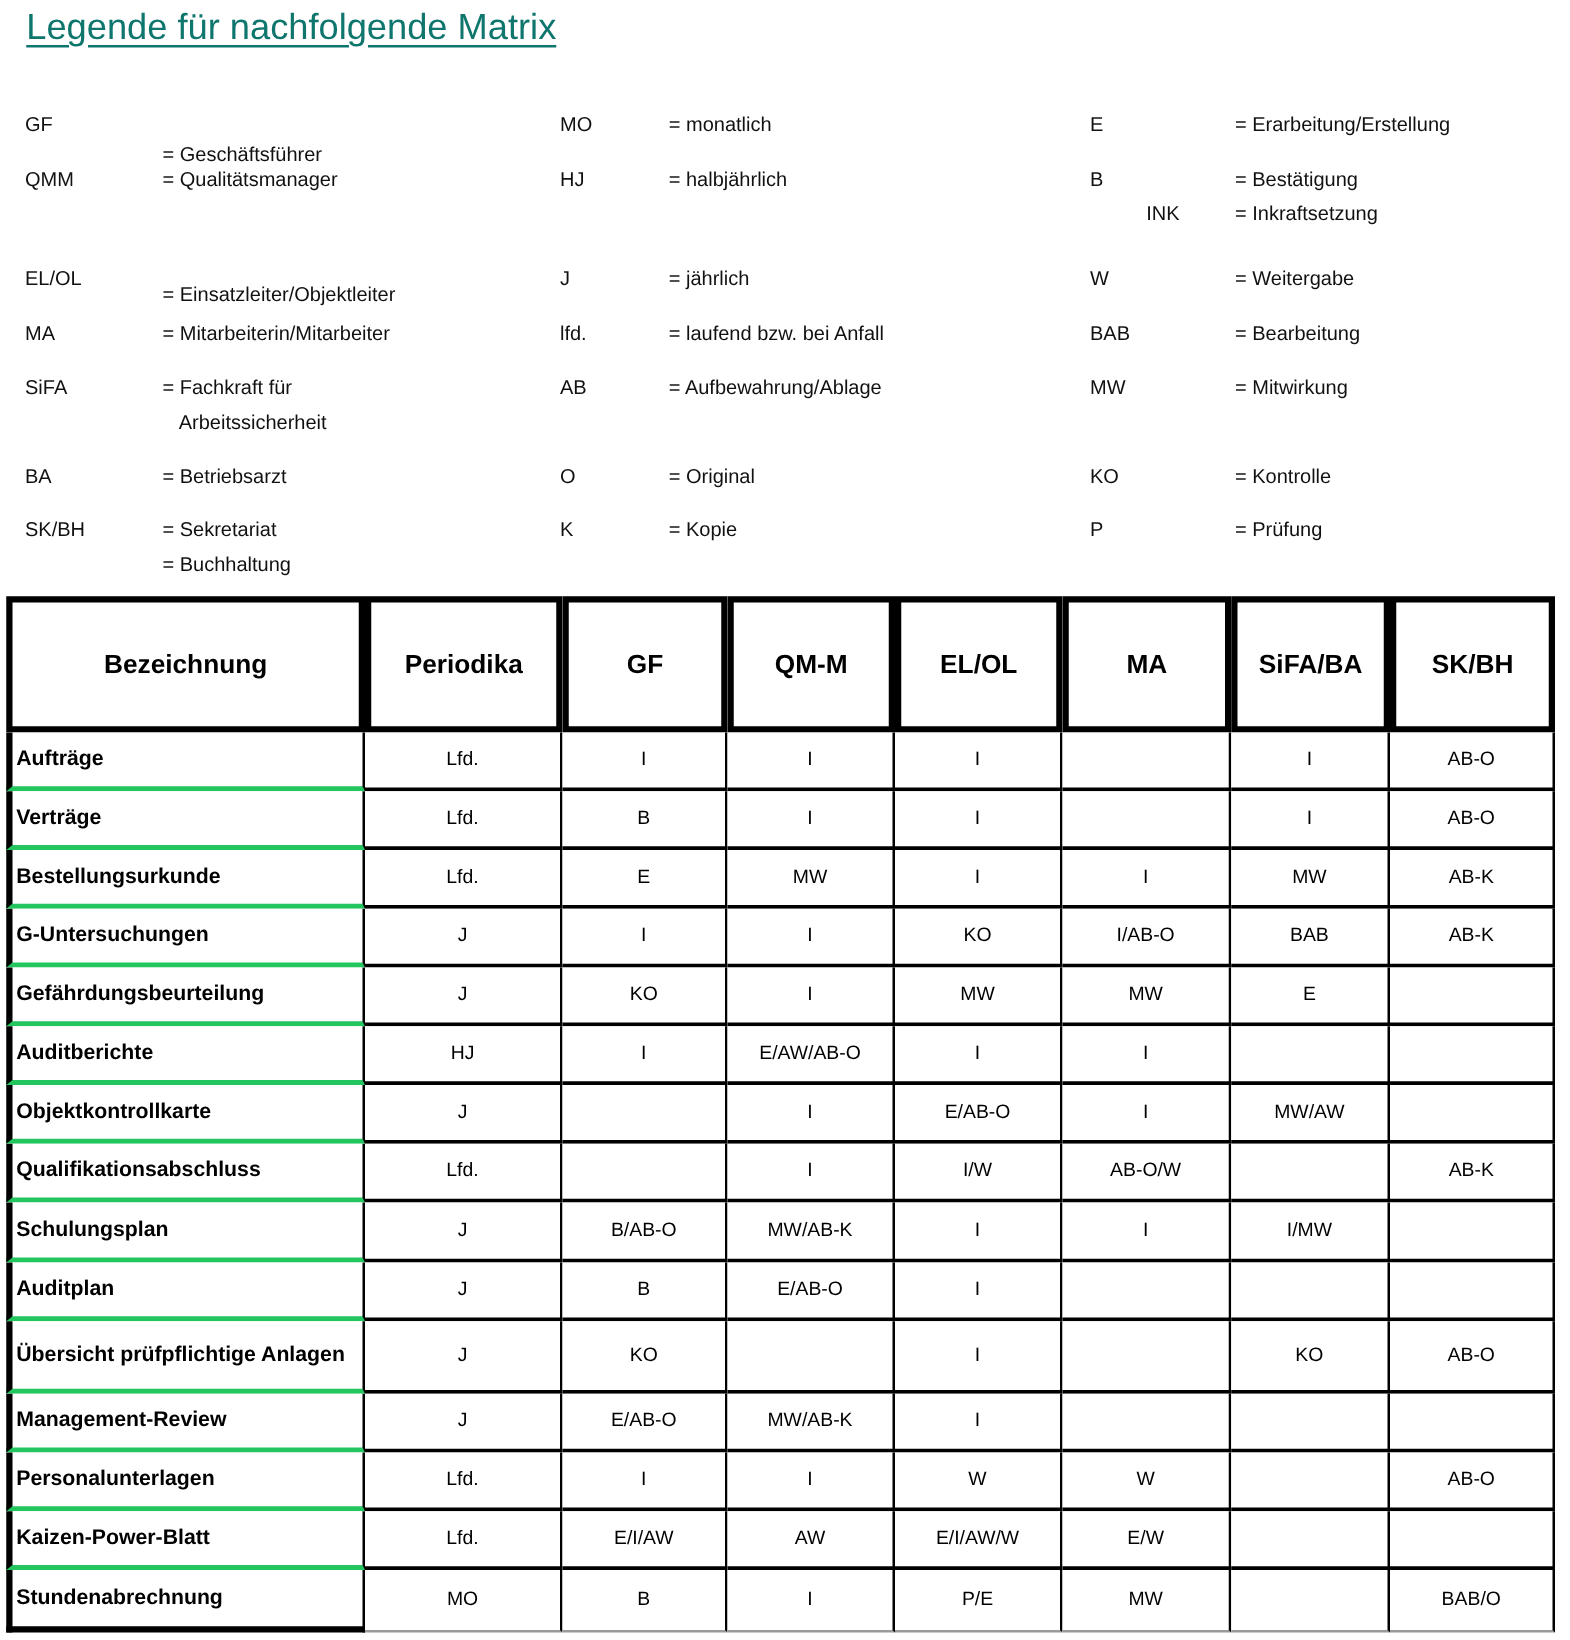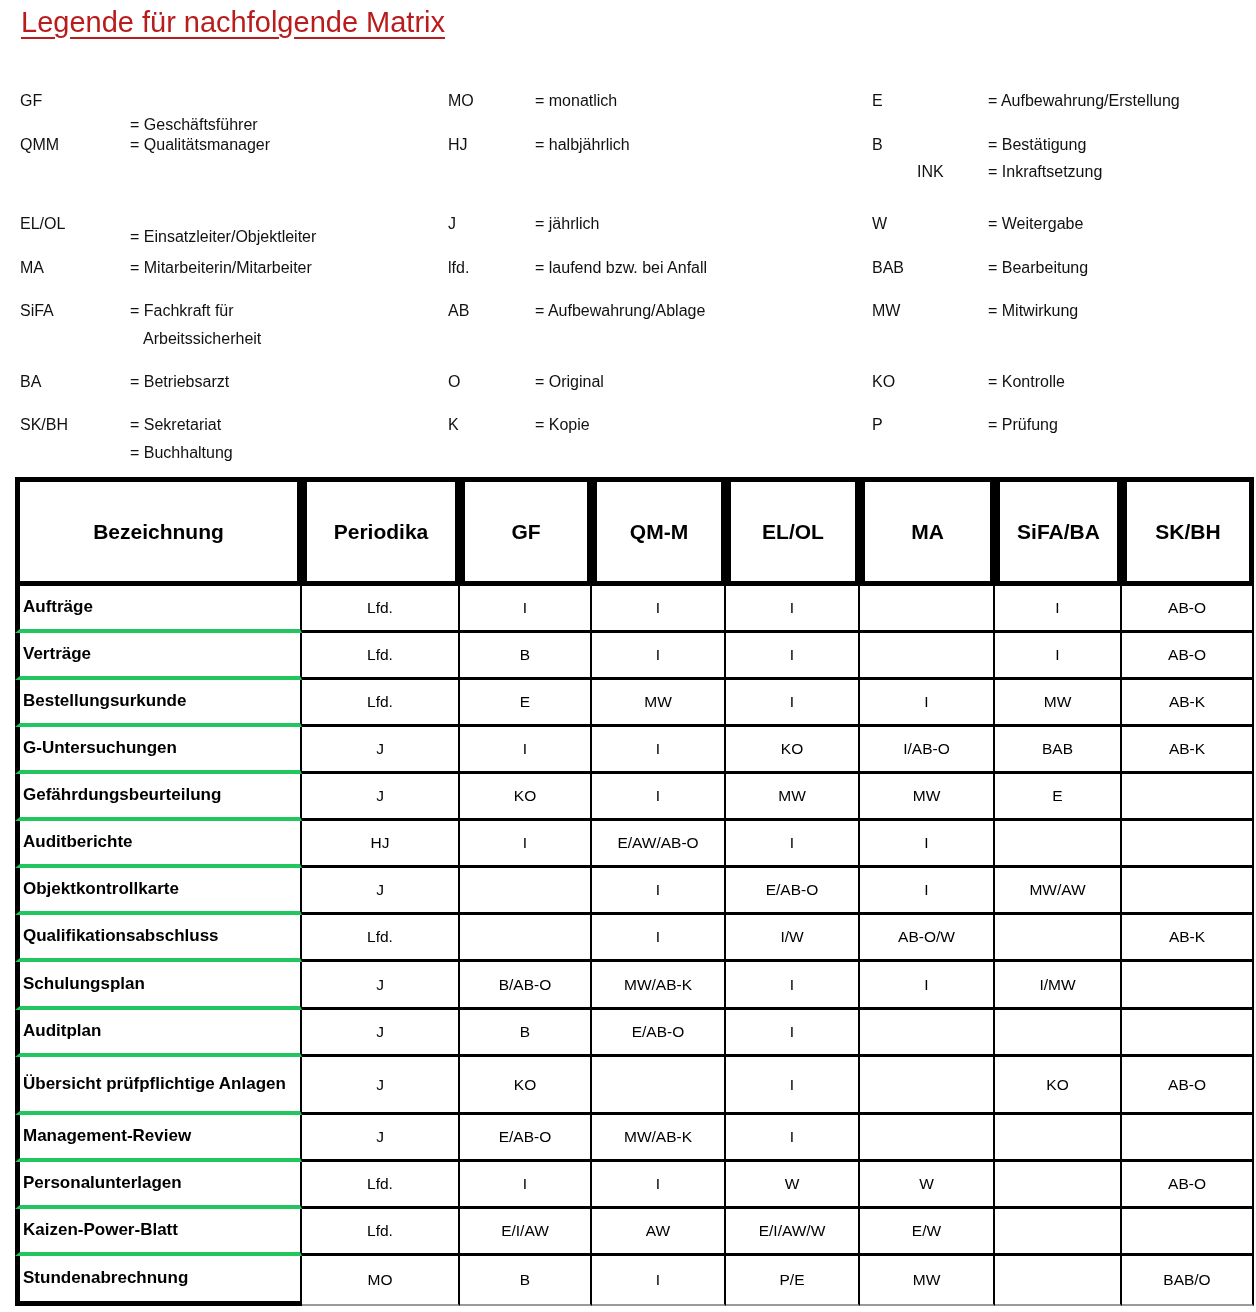--- a/index.html
+++ b/index.html
@@ -6,30 +6,30 @@
   #page{
     position:relative;
     width:1256px;height:1312px;
     background:#ffffff;
     font-family:"Liberation Sans", sans-serif;
     color:#000;
     overflow:hidden;
   }
   #doc-title{
     position:absolute;left:21px;top:6px;
-    font-size:29px;font-weight:400;color:#b91c1c;
+    font-size:29px;font-weight:400;color:#0f766e;
     text-decoration:underline;
     text-underline-offset:5px;
     letter-spacing:0px;
   }
   
   #legend{position:absolute;left:0;top:0;width:1256px;height:477px;}
   .lg{position:absolute;font-size:16px;line-height:1.15;white-space:nowrap;color:#111;}
   
-  #matrix{position:absolute;left:15px;top:477px;width:1006px;}
+  #matrix{position:absolute;left:5px;top:477px;width:1006px;}
   .thead{
     display:grid;
     grid-template-columns:287px 158px 132px 134px 134px 135px 127px 132px;
     height:109px;
   }
   .th{
     border:5px solid #000;
     display:flex;align-items:center;justify-content:center;
     font-weight:bold;font-size:21px;
     background:#fff;
@@ -93,21 +93,21 @@
       <span class="lg" style="left: 535px; top: 215px;">= jährlich</span>
       <span class="lg" style="left: 448px; top: 259px;">lfd.</span>
       <span class="lg" style="left: 535px; top: 259px;">= laufend bzw. bei Anfall</span>
       <span class="lg" style="left: 448px; top: 302px;">AB</span>
       <span class="lg" style="left: 535px; top: 302px;">= Aufbewahrung/Ablage</span>
       <span class="lg" style="left: 448px; top: 373px;">O</span>
       <span class="lg" style="left: 535px; top: 373px;">= Original</span>
       <span class="lg" style="left: 448px; top: 416px;">K</span>
       <span class="lg" style="left: 535px; top: 416px;">= Kopie</span>
       <span class="lg" style="left: 872px; top: 92px;">E</span>
-      <span class="lg" style="left: 988px; top: 92px;">= Aufbewahrung/Erstellung</span>
+      <span class="lg" style="left: 988px; top: 92px;">= Erarbeitung/Erstellung</span>
       <span class="lg" style="left: 872px; top: 136px;">B</span>
       <span class="lg" style="left: 988px; top: 136px;">= Bestätigung</span>
       <span class="lg" style="left: 917px; top: 163px;">INK</span>
       <span class="lg" style="left: 988px; top: 163px;">= Inkraftsetzung</span>
       <span class="lg" style="left: 872px; top: 215px;">W</span>
       <span class="lg" style="left: 988px; top: 215px;">= Weitergabe</span>
       <span class="lg" style="left: 872px; top: 259px;">BAB</span>
       <span class="lg" style="left: 988px; top: 259px;">= Bearbeitung</span>
       <span class="lg" style="left: 872px; top: 302px;">MW</span>
       <span class="lg" style="left: 988px; top: 302px;">= Mitwirkung</span>

